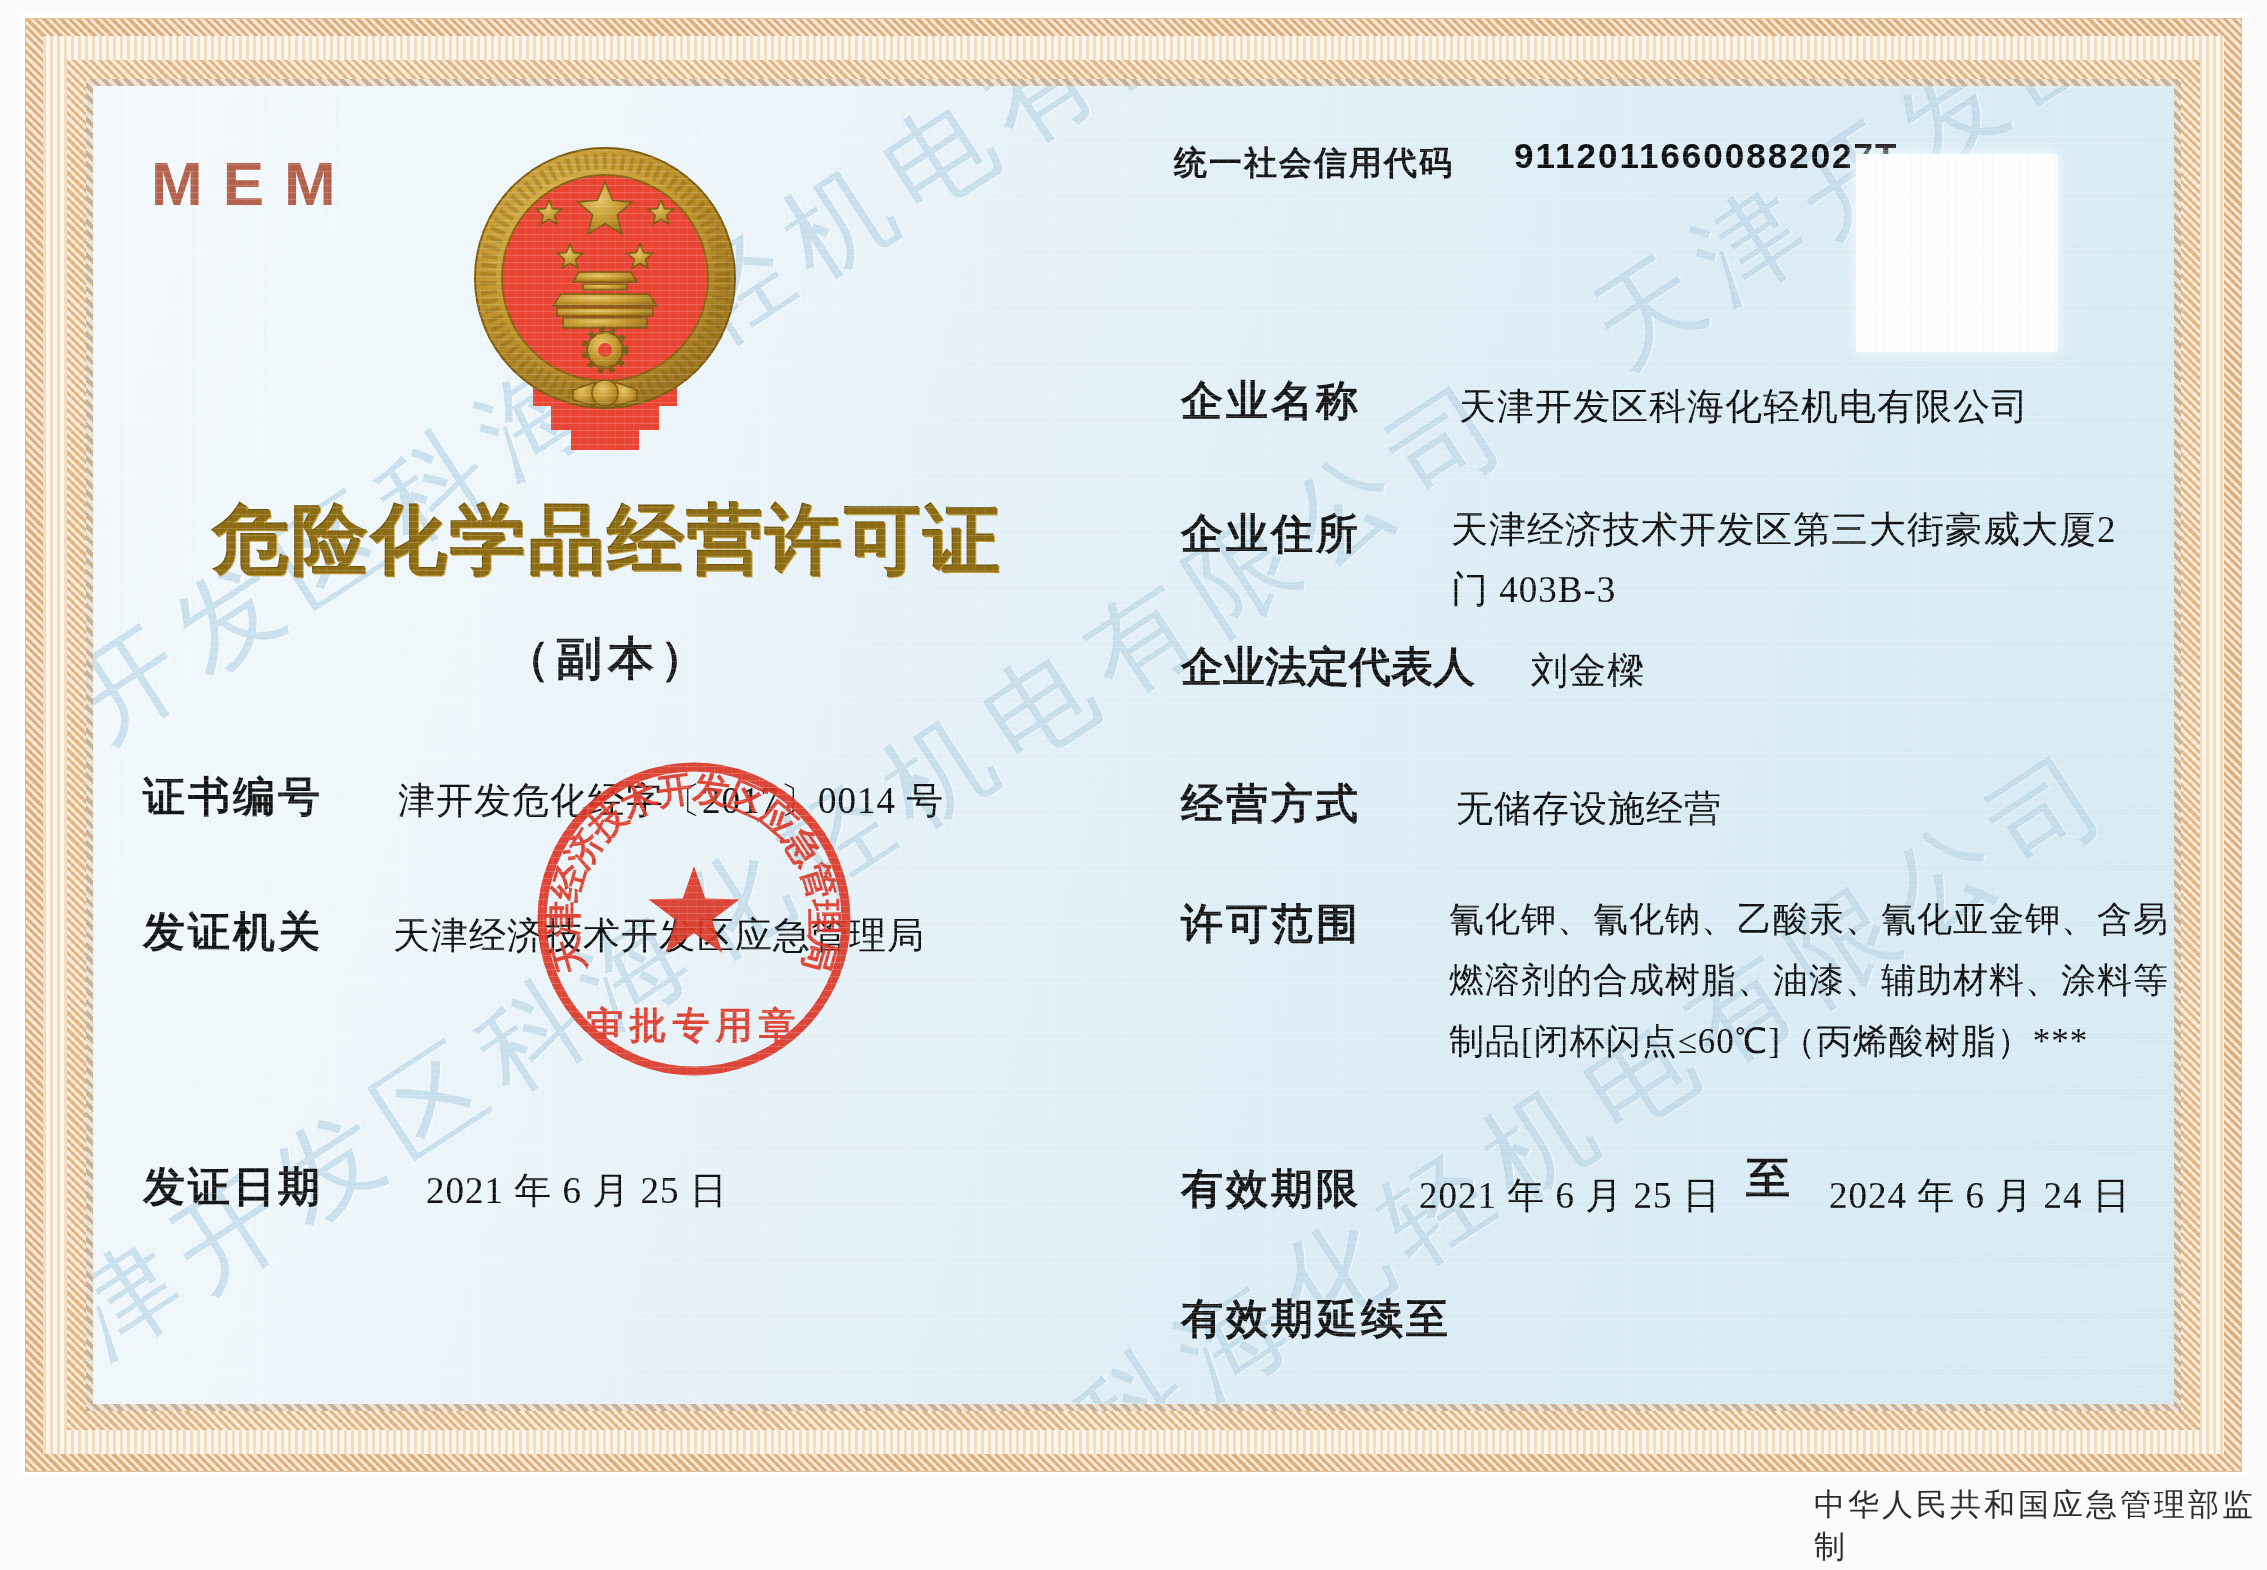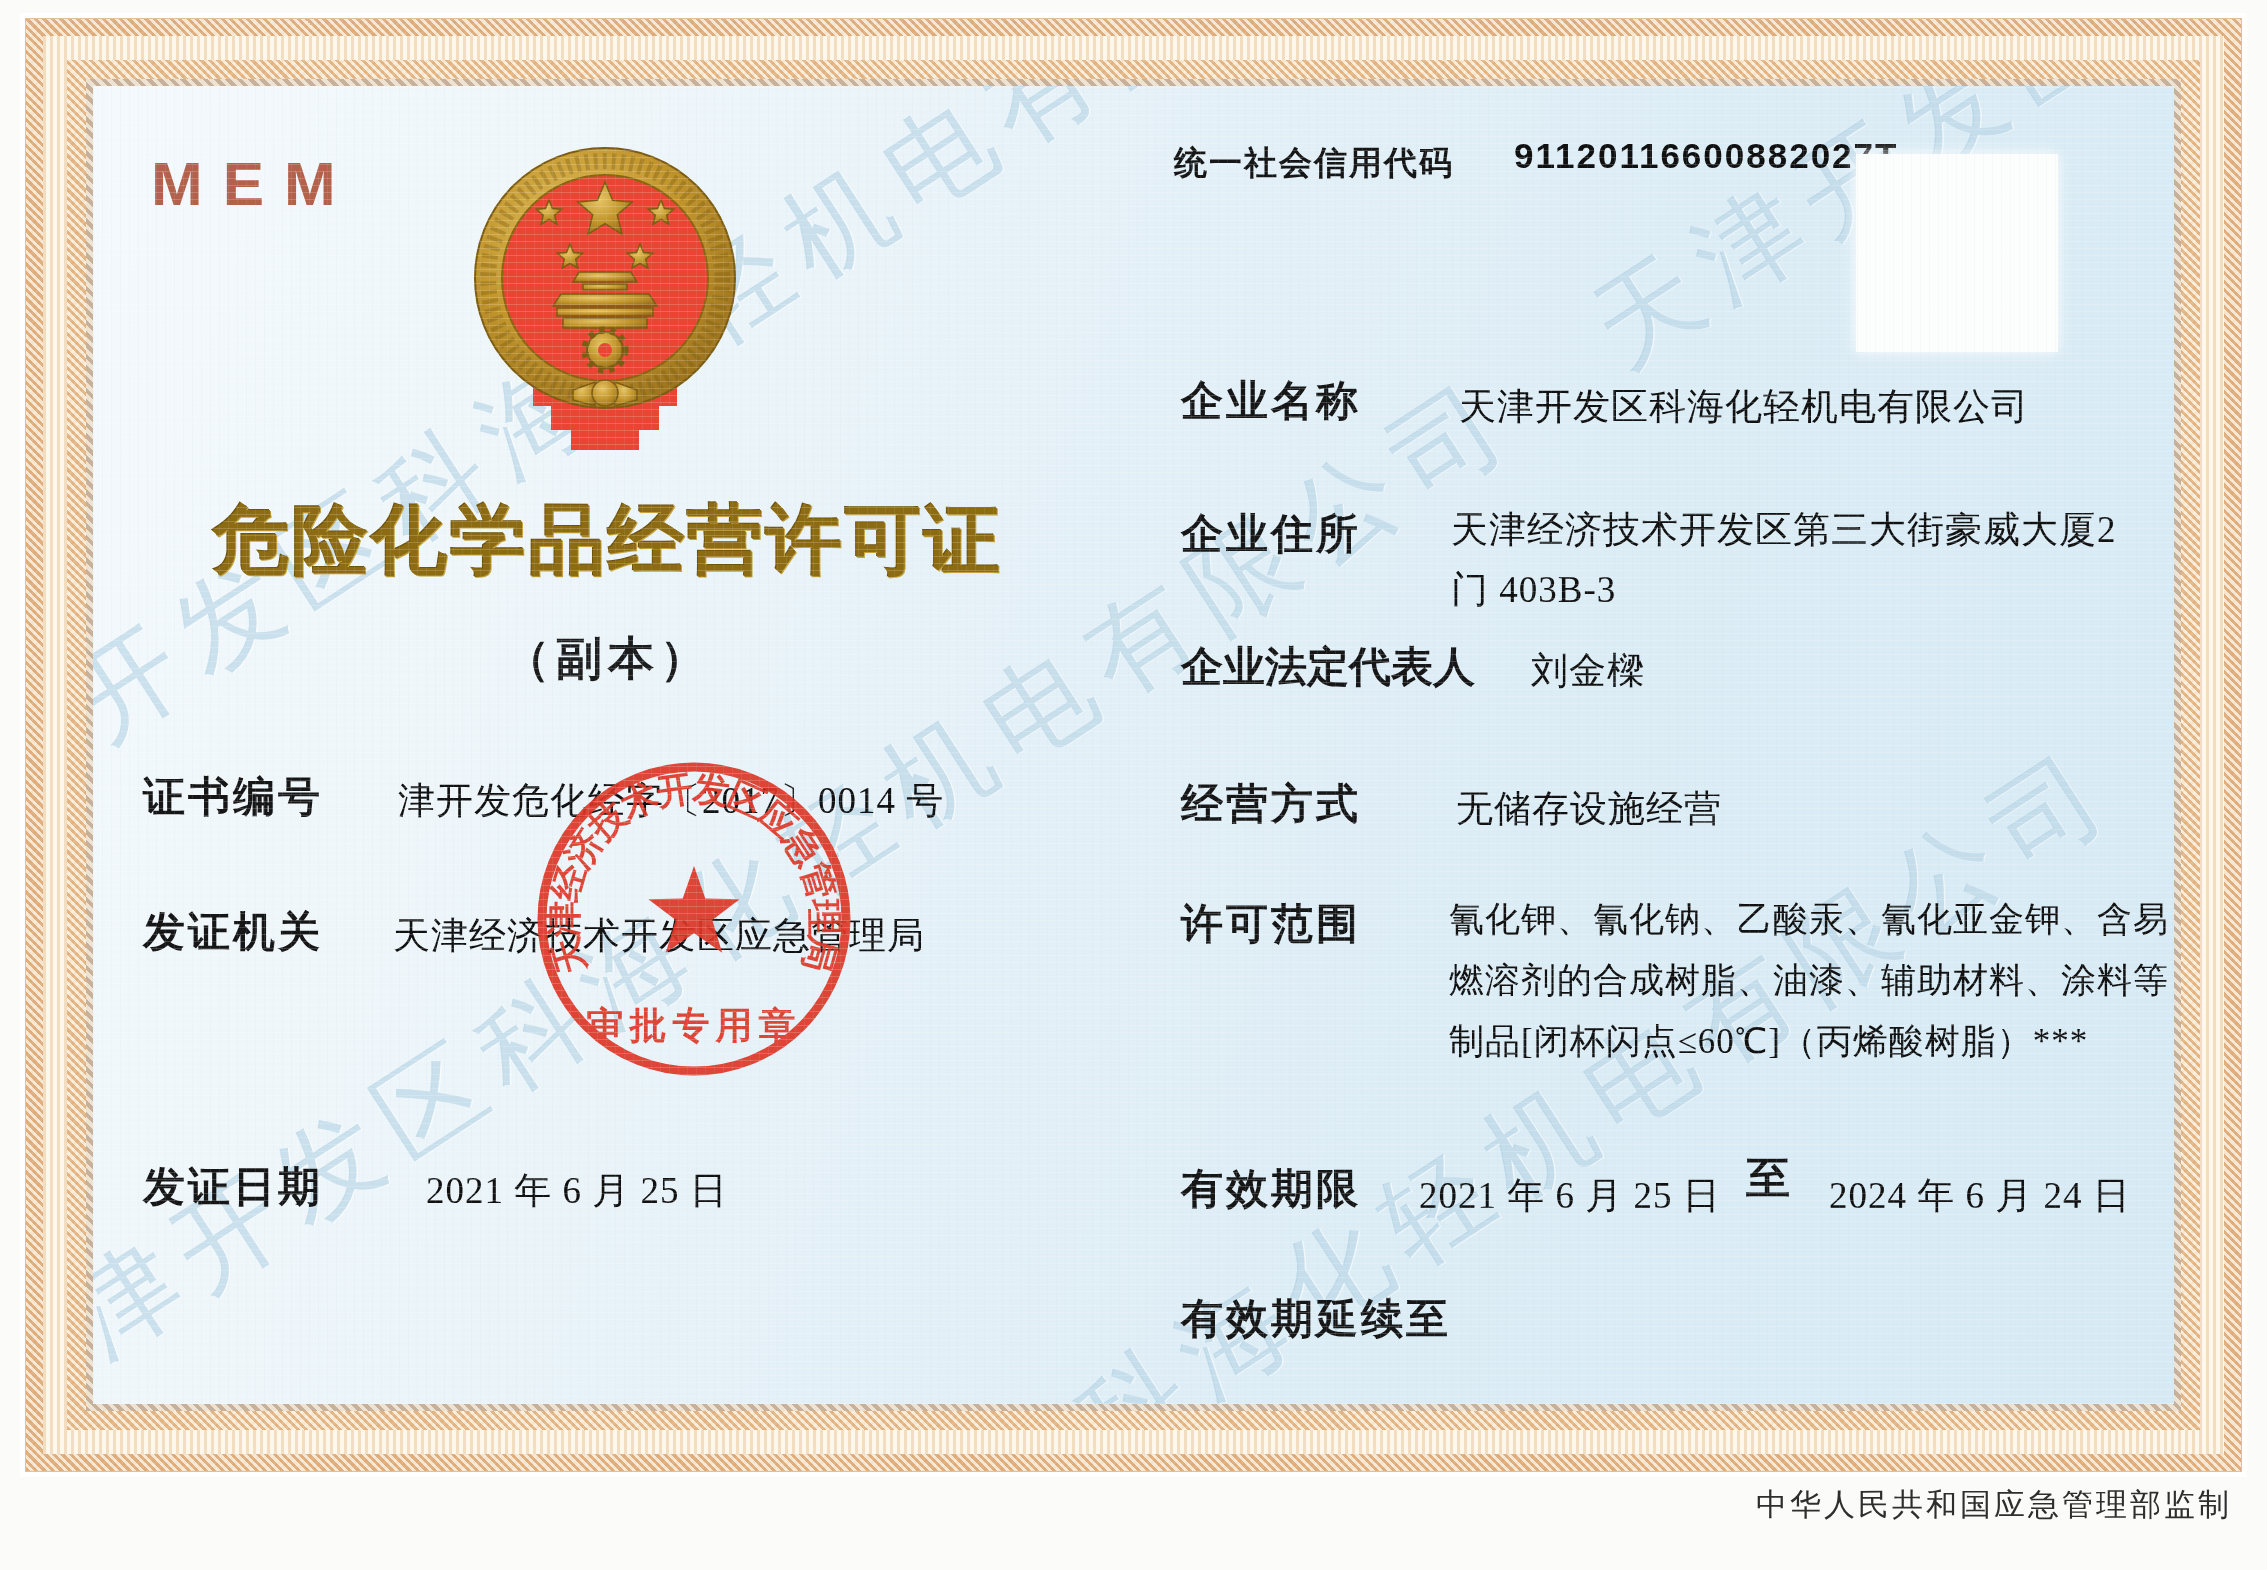--- a/index.html
+++ b/index.html
@@ -165,13 +165,13 @@
       <div class="abs flabel" style="left:1088px;top:1205px;">有效期延续至</div>
       <div class="abs fvalue" style="left:1450px;top:1212px;"></div>
 
      </div>
     </div>
    </div>
   </div>
  </div>
 </div>
 
-<div class="abs footer-note" style="position:absolute;left:1756px;top:1484px;">中华人民共和国应急管理部监制</div>
+<div class="abs footer-note" style="position:absolute;left:1814px;top:1484px;">中华人民共和国应急管理部监制</div>
 
 </body></html>

